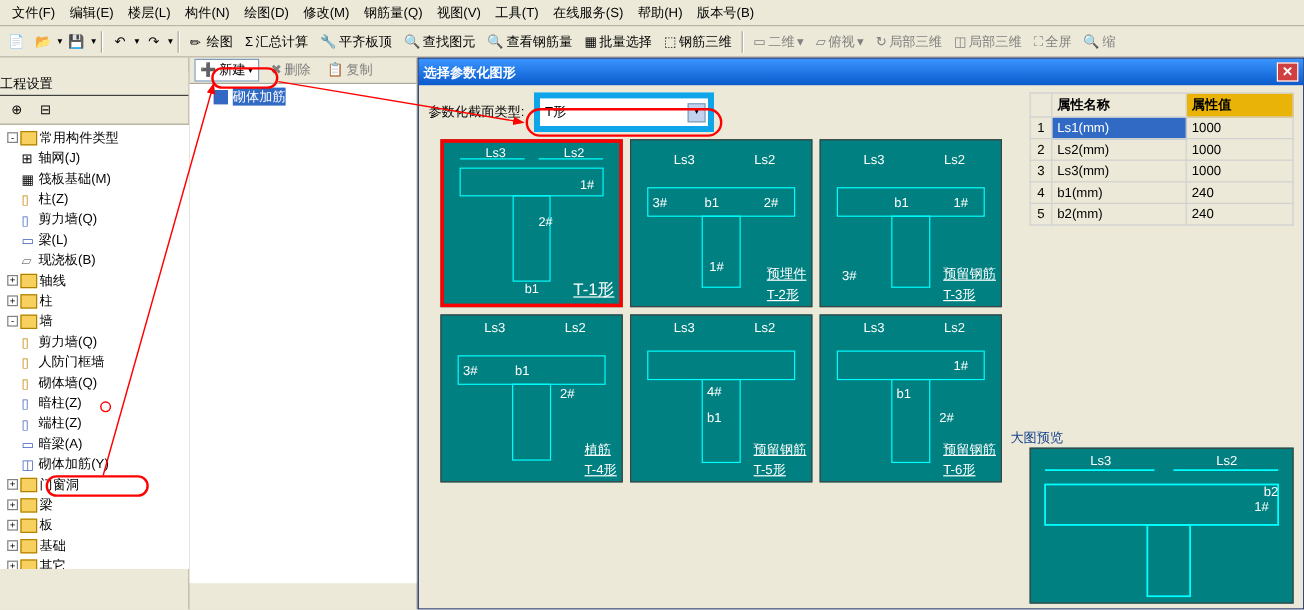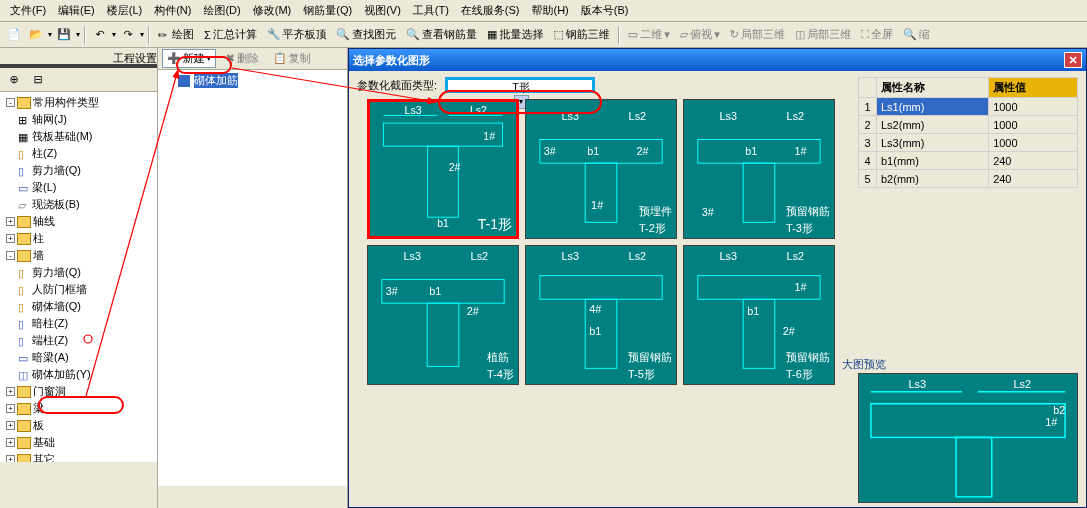--- a/index.html
+++ b/index.html
@@ -11,21 +11,21 @@
 
 
 .toolbar { height:26px; background:#ece9d8; border-bottom:1px solid #aca899; display:flex; align-items:center; padding:0 4px; gap:2px; }
 .tbtn { width:20px; height:20px; border:1px solid transparent; display:inline-flex; align-items:center; justify-content:center; cursor:pointer; }
 .tsep { width:2px; height:18px; border-left:1px solid #aca899; border-right:1px solid #fff; margin:0 2px; }
 .ttxt { padding:0 4px; cursor:pointer; display:flex; align-items:center; gap:2px; }
 
 
 .sidebar { position:absolute; left:0; top:48px; width:158px; height:460px; border-right:1px solid #aca899; background:#ece9d8; }
 .side-title { height:20px; background:#ece9d8; border-bottom:1px solid #aca899; display:flex; align-items:center; justify-content:space-between; padding:0 4px; }
-.side-tab { height:20px; background:#ece9d8; border-bottom:4px solid #404040; text-align:right; line-height:20px; cursor:pointer; }
+.side-tab { height:20px; background:#ece9d8; border-bottom:1px solid #404040; text-align:left; line-height:20px; cursor:pointer;margin-top:12px; }
 .side-tab.sel { background:#fff; }
 .side-tools { height:24px; border-bottom:1px solid #aca899; display:flex; align-items:center; padding:0 4px; gap:4px; }
 .tree { background:#fff; height:370px; overflow:auto; padding:2px; }
 .tnode { white-space:nowrap; padding:1px 0 1px 4px; display:flex; align-items:center; gap:2px; cursor:default; }
 .tnode.d1 { padding-left:16px;}
 .tplus { width:9px; height:9px; border:1px solid #808080; font-size:8px; line-height:7px; text-align:center; }
 .ticon { width:14px; height:12px; display:inline-block; }
 .ico-folder { background:#f8d060; border:1px solid #b08000; }
 .circ { border:2px solid red; border-radius:50%; position:absolute; pointer-events:none; }
 .arrow-svg { position:absolute; pointer-events:none; }
@@ -39,28 +39,28 @@
 .mid-tree { background:#fff; height:416px; padding:2px; }
 .mid-item { padding:1px 4px 1px 18px; display:flex; align-items:center; gap:4px; }
 .mid-item.sel span { background:#316ac5; color:#fff; }
 
 
 .dialog { position:absolute; left:348px; top:48px; width:739px; height:460px; border:1px solid #0a246a; background:#ece9d8; }
 .dlg-title { height:22px; background:linear-gradient(to bottom,#3a95ff,#0a5acb); color:#fff; display:flex; align-items:center; justify-content:space-between; padding:0 4px; font-weight:bold; }
 .dlg-close { width:18px; height:16px; background:#d04040; color:#fff; text-align:center; line-height:14px; cursor:pointer; border:1px solid #fff; }
 .dlg-body { padding:6px 8px; position:relative; height:438px; }
 .param-row { display:flex; align-items:center; gap:8px; margin-bottom:6px; }
-.combo { border:3px solid #0ea5e9; background:#fff; height:16px; display:flex; align-items:center; justify-content:space-between; padding:0 2px 0 4px; cursor:pointer;flex-direction:column; }
+.combo { border:5px solid #0ea5e9; background:#fff; height:33px; display:flex; align-items:center; justify-content:space-between; padding:0 2px 0 4px; cursor:pointer; }
 .combo .dd { width:15px; height:16px; background:#c1d2ee; border:1px solid #7f9db9; text-align:center; line-height:12px; font-size:8px; }
 
 .figlabel { color:#15428b; margin:2px 0 4px 10px; }
 .fig-grid { display:flex; flex-wrap:wrap; gap:6px; margin-left:10px; width:480px; }
 .fig { width:152px; height:140px; background:#008080; border:1px solid #404040; position:relative; color:#fff; cursor:pointer; }
 .fig.sel { border:3px solid red; }
-.fig-label { position:absolute; right:4px; bottom:2px; font-size:14px; }
+.fig-label { position:absolute; right:4px; bottom:2px; font-size:14px;text-decoration:underline; }
 .fig svg { position:absolute; inset:0; }
 
 .prop-table { position:absolute; right:8px; top:6px; width:220px; border:1px solid #aca899; border-collapse:collapse; }
 .prop-table th,.prop-table td { border:1px solid #d0d0d0; padding:2px 4px; text-align:left; height:18px; }
 .prop-table th { background:#ece9d8; }
 .prop-table th.valh { background:#eab308; }
 .prop-table .rownum { width:18px; text-align:center; background:#ece9d8; }
 .prop-table tr.selrow td.name { background:#316ac5; color:#fff; }
 
 .preview-label { position:absolute; right:200px; top:286px; color:#15428b; }

